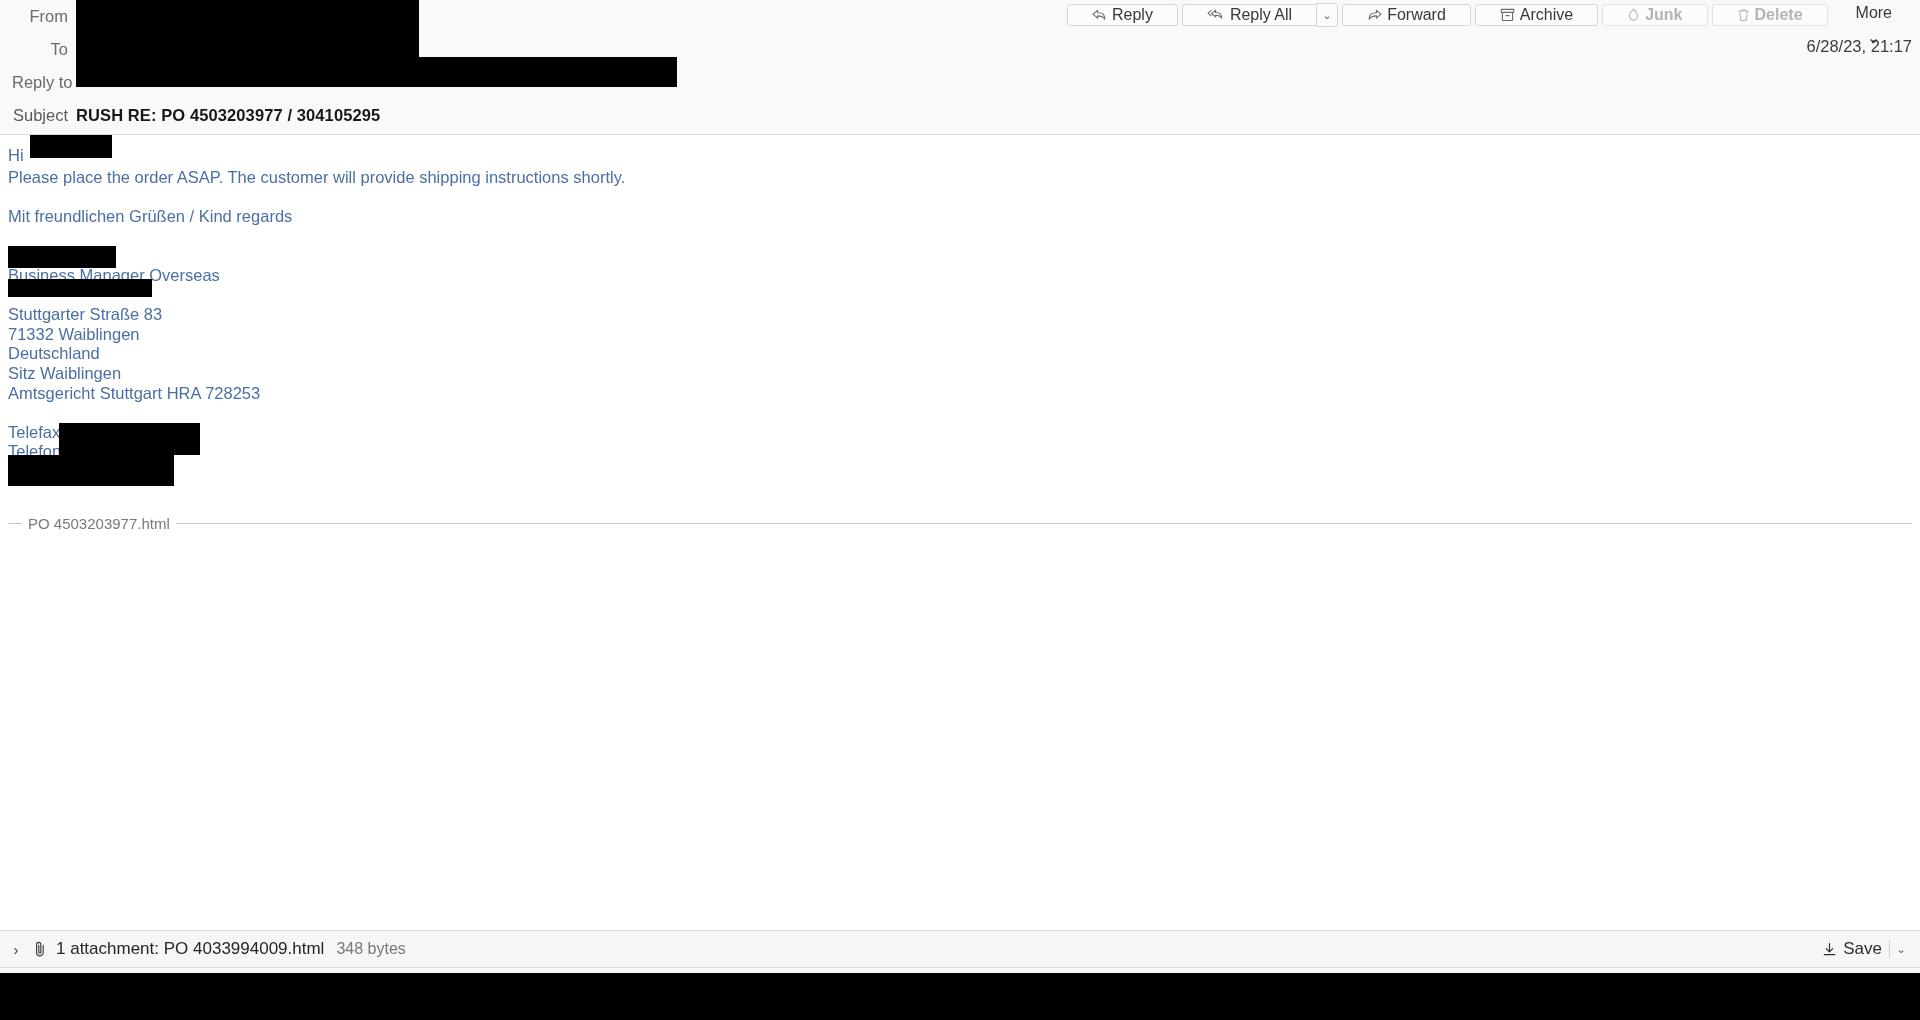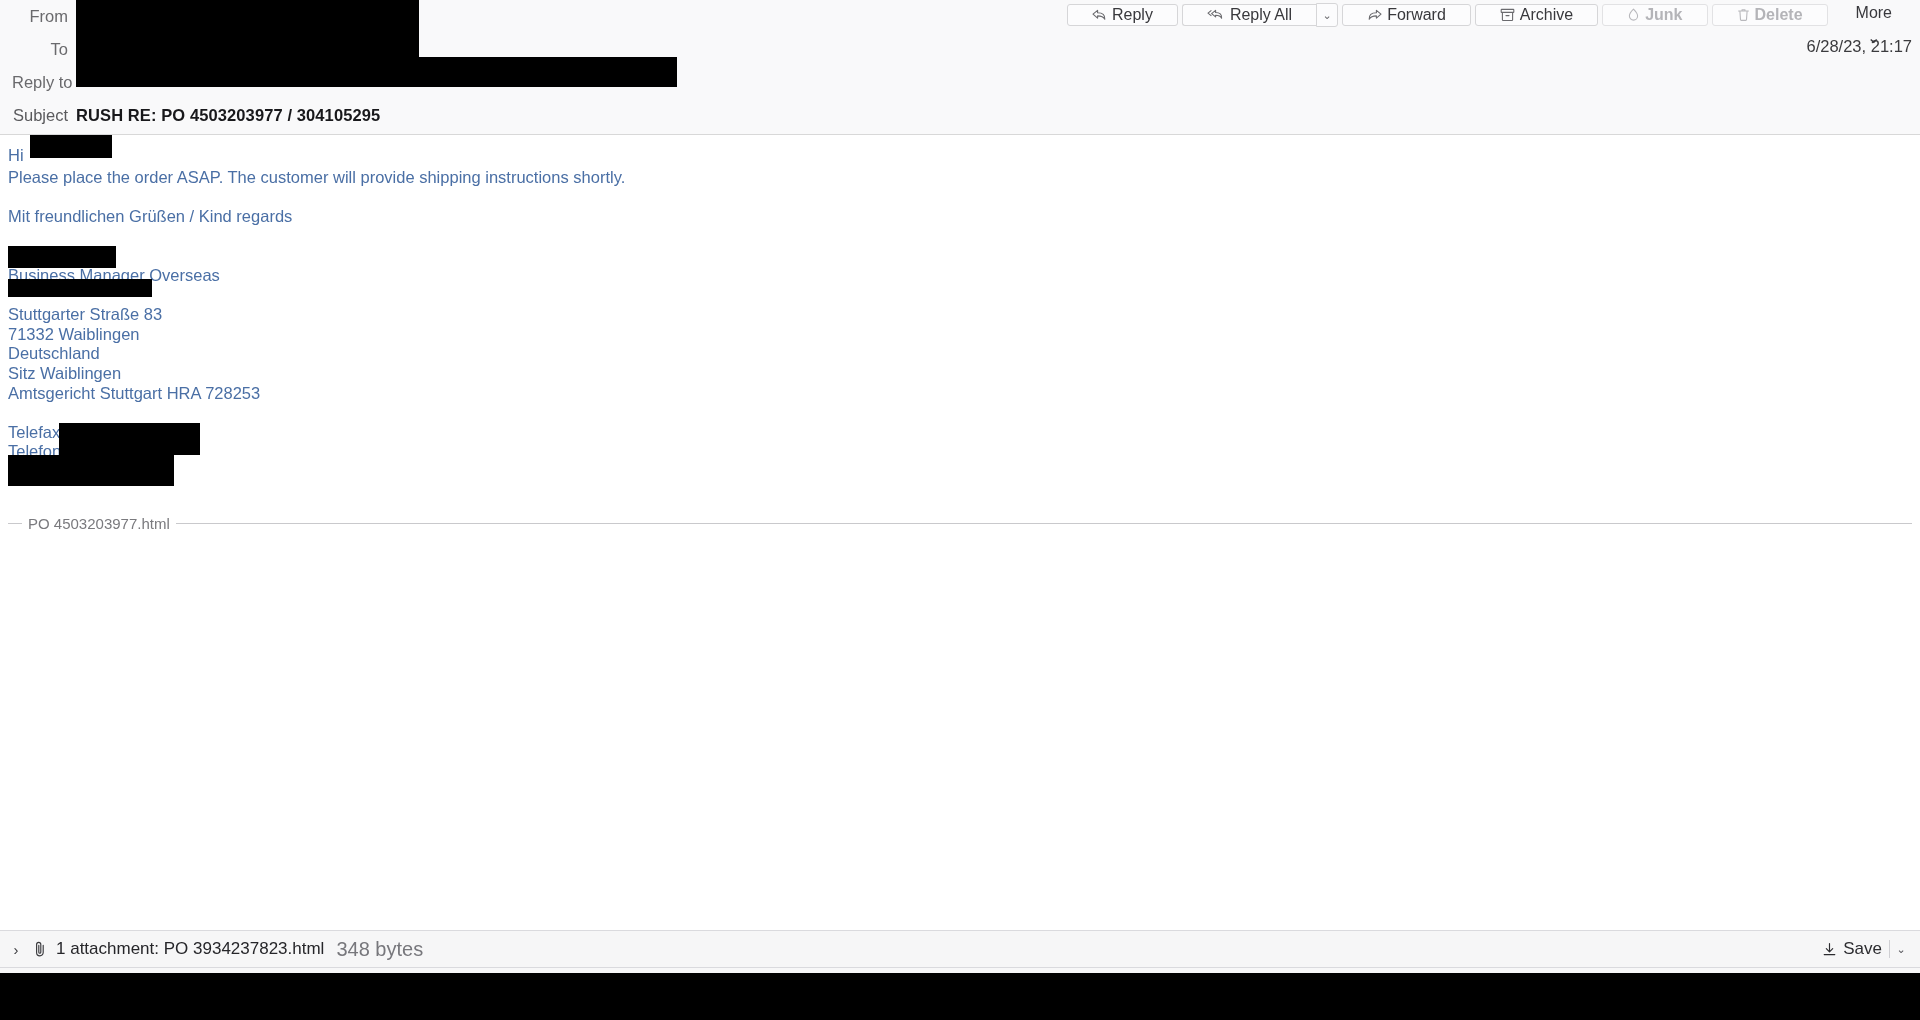--- a/index.html
+++ b/index.html
@@ -205,21 +205,21 @@
   }
   .expand-chevron {
     width: 16px;
     display: flex;
     align-items: center;
     justify-content: center;
     color: #3a3a3e;
     font-size: 15px;
     cursor: default;
   }
-  .attach-size { color: #77777c; font-size: 20px; margin-left: 3px; }
+  .attach-size { color: #77777c; font-size: 16px; margin-left: 3px; }
   .attach-right {
     margin-left: auto;
     display: flex;
     align-items: center;
   }
   .save-btn {
     display: flex;
     align-items: center;
     gap: 6px;
     font-size: 17px;
@@ -406,21 +406,21 @@
   </div>
 
   <div class="attach-bar">
     <div class="attach-left">
       <span class="expand-chevron">›</span>
       <span class="ico">
         <svg width="14" height="18" viewBox="0 0 14 18">
             <path d="M10.2 5.2v7.3a3.3 3.3 0 0 1-6.6 0V4.4a2.1 2.1 0 0 1 4.2 0v7.8a1 1 0 0 1-2 0V5.4" fill="none" stroke="#3a3a3e" stroke-width="1.15" stroke-linecap="round" stroke-linejoin="round"></path>
           </svg>
       </span>
-      <span>1 attachment: PO 3934237823.html</span>
+      <span>1 attachment: PO 4033994009.html</span>
       <span class="attach-size">348 bytes</span>
     </div>
 
     <div class="attach-right">
       <div class="save-btn">
         <span class="ico">
           <svg width="15" height="15" viewBox="0 0 15 15">
               <path d="M7.5 1.6v8.1M4.3 6.7l3.2 3.2 3.2-3.2M2.2 12.6h10.6" fill="none" stroke="#2c2c30" stroke-width="1.15" stroke-linecap="round" stroke-linejoin="round"></path>
             </svg>
         </span>

